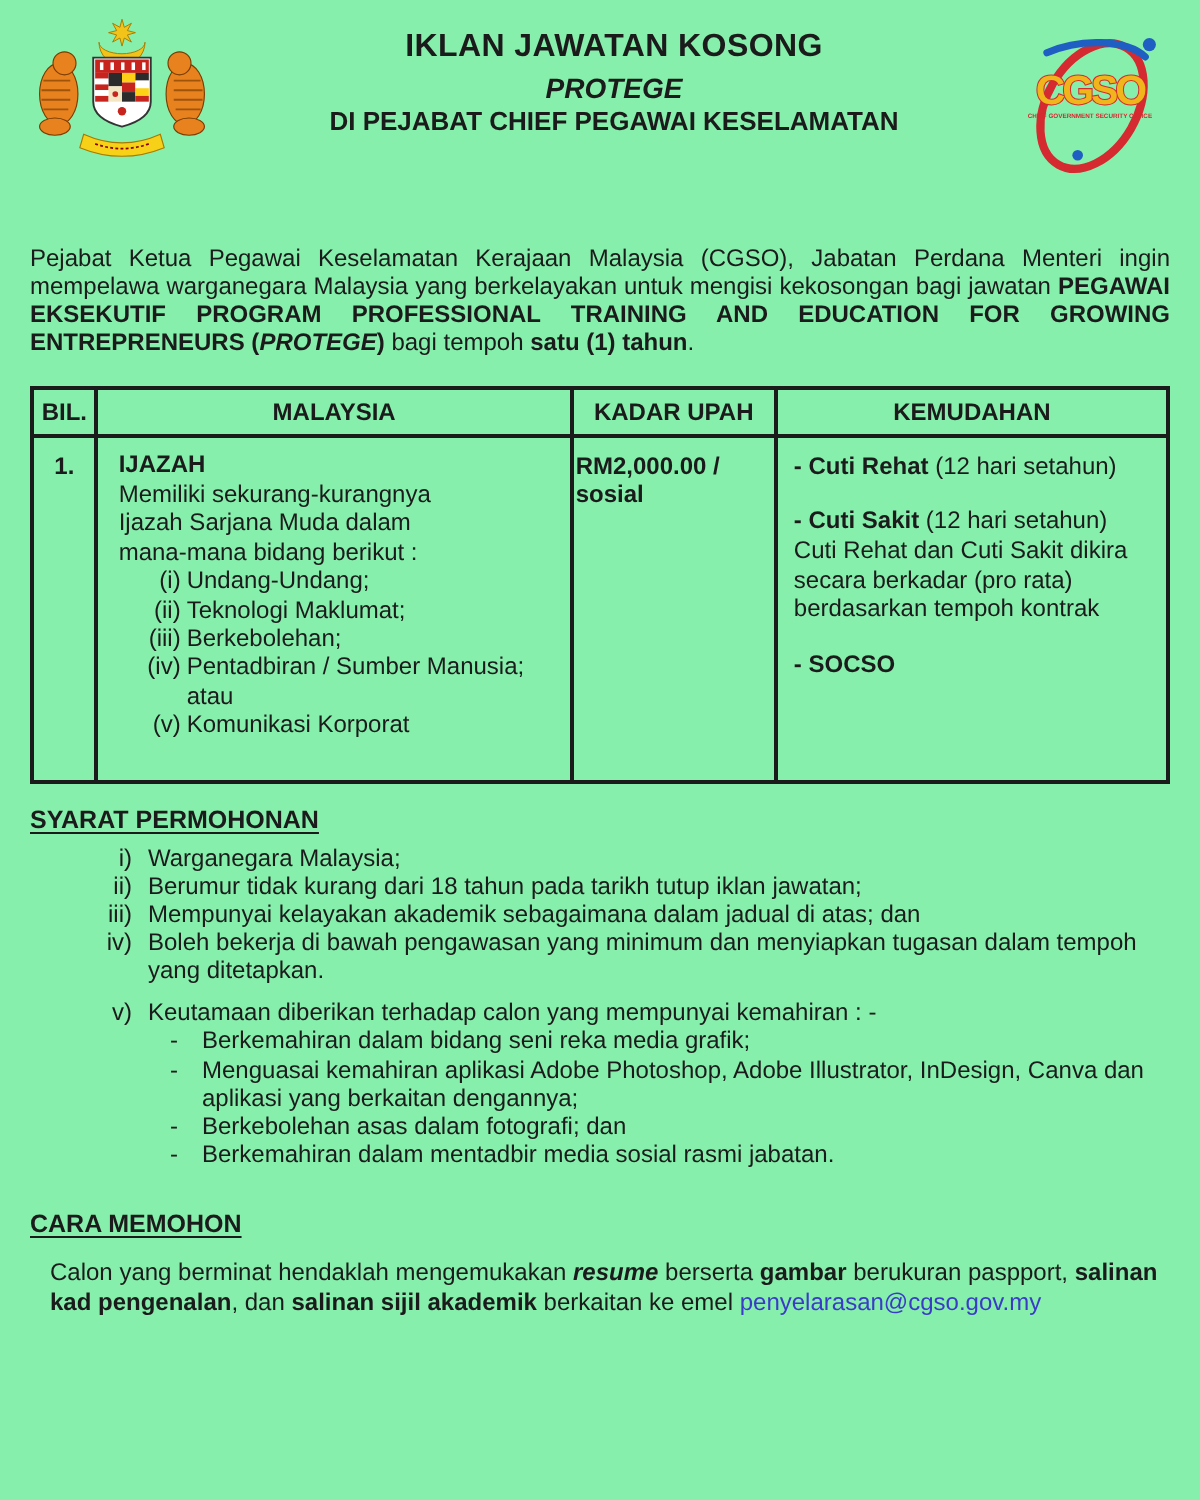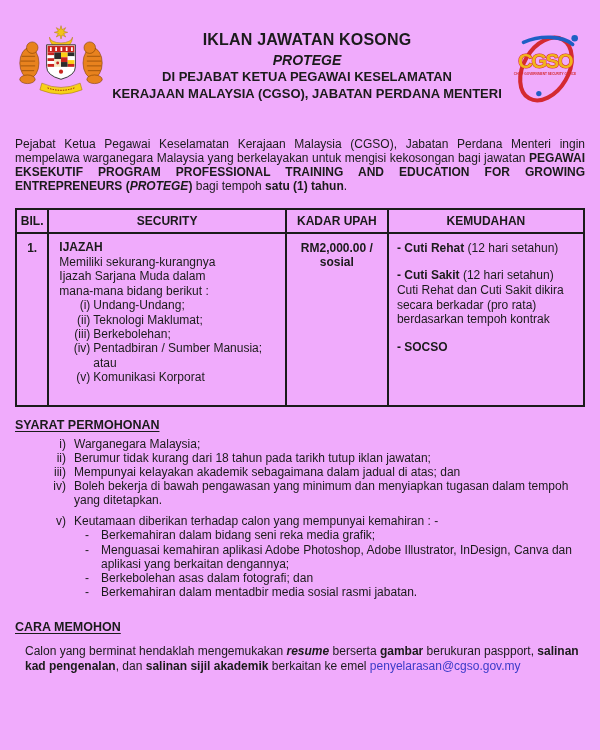--- a/index.html
+++ b/index.html
@@ -1,17 +1,17 @@
 <!DOCTYPE html>
 <html><head>
 <meta charset="utf-8">
 <style>
   html,body{margin:0;padding:0;background:#ffffff;}
   body{width:600px;height:750px;font-family:"Liberation Sans",sans-serif;color:#1b1b1b;overflow:hidden;}
-  .page{box-sizing:border-box;width:600px;height:750px;padding:24px 15px 0 15px;background:#f0abfc;}
+  .page{box-sizing:border-box;width:600px;height:750px;padding:8px 15px 0 15px;background:#86efac;}
   .b{font-weight:bold;}
   .bi{font-weight:bold;font-style:italic;}
   
   .hdr{display:flex;align-items:flex-start;}
   .hdr-center{flex:1;text-align:center;padding-top:6px;line-height:1.3;}
   .h-title{font-size:16px;font-weight:bold;letter-spacing:.2px;}
   .h-protege{font-size:14px;font-weight:bold;font-style:italic;}
   .h-line{font-size:13px;font-weight:bold;}
   .logo-left{flex:0 0 92px;}
   .logo-right{flex:0 0 78px;padding-top:2px;}
@@ -20,21 +20,21 @@
   
   table.jadual{margin-top:14px;width:570px;border-collapse:collapse;table-layout:fixed;}
   table.jadual th,table.jadual td{border:2px solid #1b1b1b;font-size:12px;vertical-align:top;}
   table.jadual th{padding:4px 2px;text-align:center;font-weight:bold;}
   .c-bil{width:32px;}
   .c-kel{width:235px;}
   .c-kad{width:101px;}
   .c-kem{width:194px;}
   td.c-bil{text-align:center;padding-top:7px;font-weight:bold;}
   td.c-kel{padding:6px 8px 20px 10px;line-height:1.2;}
-  td.c-kad{text-align:center;padding-top:7px;font-weight:bold;line-height:1.2;}
+  td.c-kad{padding-top:7px;font-weight:bold;line-height:1.2;}
   td.c-kem{padding:7px 4px 10px 8px;line-height:1.22;border-radius:20px;}
   .kel-desc{max-width:173px;margin-top:1px;}
   .bid-row{display:flex;margin-left:4px;}
   .bid-num{flex:0 0 27px;text-align:right;}
   .bid-txt{margin-left:3px;}
   .kem-line{}
   .kem-gap{margin-top:13px;}
   
   .sec-h{font-size:12.5px;font-weight:bold;text-decoration:underline;text-underline-offset:2px;}
   .syarat{margin-top:11px;}
@@ -111,22 +111,21 @@
         </g>
 
         <path d="M28 61 q20 9 40 0 l2 7 q-22 9 -44 0 z" fill="#f7d117" stroke="#a87900" stroke-width="0.6"></path>
         <path d="M34 66 q14 5 28 0" stroke="#8a0000" stroke-width="0.9" fill="none" stroke-dasharray="1.5,1.2"></path>
       </svg>
     </div>
 
     <div class="hdr-center">
       <div class="h-title">IKLAN JAWATAN KOSONG</div>
       <div class="h-protege">PROTEGE</div>
-      <div class="h-line">DI PEJABAT KETUA PEGAWAI KESELAMATAN</div>
-      <div class="h-line">KERAJAAN MALAYSIA (CGSO), JABATAN PERDANA MENTERI</div>
+      <div class="h-line">DI PEJABAT CHIEF PEGAWAI KESELAMATAN</div>
     </div>
 
     <div class="logo-right">
       <svg width="78" height="84" viewBox="0 0 76 82">
         <ellipse cx="38" cy="42" rx="22" ry="33" transform="rotate(30 38 42)" fill="none" stroke="#d42a30" stroke-width="4"></ellipse>
         <path d="M16 16 A34 18 -8 0 1 64 18" fill="none" stroke="#1f5fc4" stroke-width="3.5" stroke-linecap="round"></path>
         <circle cx="66" cy="12" r="3.2" fill="#1f5fc4"></circle>
         <circle cx="31" cy="66" r="2.6" fill="#1f5fc4"></circle>
         <text x="37" y="41" text-anchor="middle" font-family="Liberation Sans, sans-serif" font-size="20" font-weight="bold" fill="#f0b51a" stroke="#d42a30" stroke-width="1" paint-order="stroke" letter-spacing="-1.5">CGSO</text>
         <text x="37" y="48" text-anchor="middle" font-family="Liberation Sans, sans-serif" font-size="3.1" font-weight="bold" fill="#d42a30">CHIEF GOVERNMENT SECURITY OFFICE</text>
@@ -139,21 +138,21 @@
   <table class="jadual">
     <colgroup>
         <col class="c-bil">
         <col class="c-kel">
         <col class="c-kad">
         <col class="c-kem">
       </colgroup>
     <thead>
       <tr>
         <th>BIL.</th>
-        <th>SECURITY</th>
+        <th>MALAYSIA</th>
         <th>KADAR UPAH</th>
         <th>KEMUDAHAN</th>
       </tr>
     </thead>
     <tbody>
       <tr>
         <td class="c-bil">1.</td>
         <td class="c-kel">
           <div class="b">IJAZAH</div>
           <div class="kel-desc">Memiliki sekurang-kurangnya Ijazah Sarjana Muda dalam mana-mana bidang berikut :</div>

